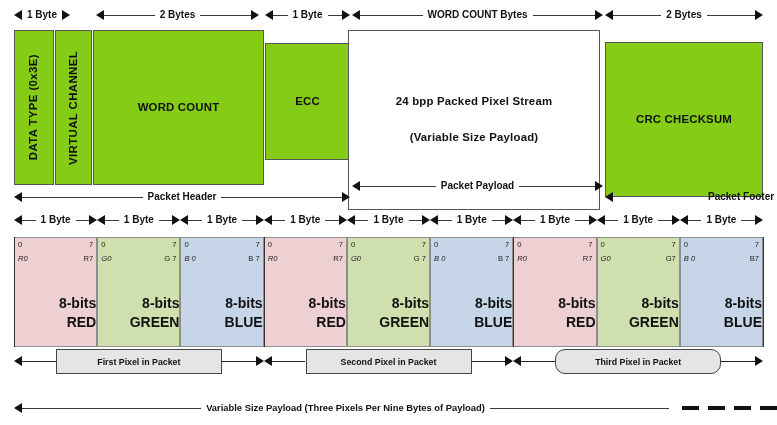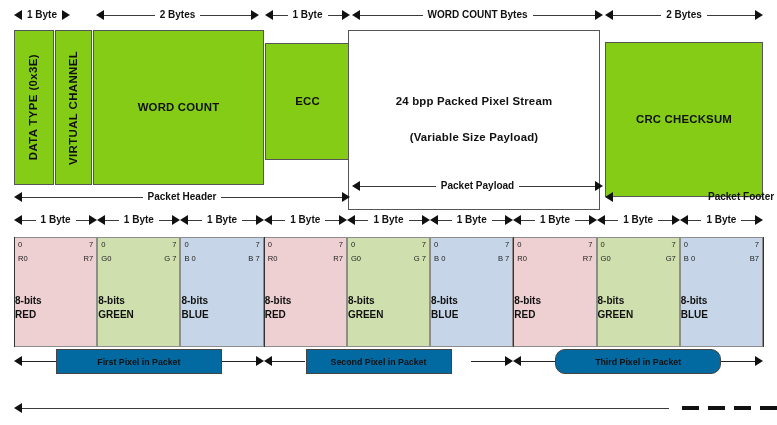--- a/index.html
+++ b/index.html
@@ -46,32 +46,32 @@
   .cellrow{position:absolute;left:14px;top:237px;width:749px;height:110px;}
   .cell{
     position:absolute;top:0;height:110px;
     box-sizing:border-box;
     border:1px solid #8d8d8d;
   }
   .cell .bt{position:absolute;top:2px;font-size:7.6px;font-weight:normal;color:#222;}
   .cell .bt.l{left:3px;}
   .cell .bt.r{right:3px;}
   .cell .bn{position:absolute;top:16px;font-size:7.6px;color:#222;}
-  .cell .bn.l{left:3px;}
+  .cell .bn.l{left:3px;font-style:italic;}
   .cell .bn.r{right:3px;}
   .cell .nm{
     position:absolute;left:0;right:0;top:56px;
-    text-align:left;font-size:10px;font-weight:bold;line-height:1.35;
+    text-align:right;font-size:14px;font-weight:bold;line-height:1.35;
   }
   .grpsep{position:absolute;top:237px;width:0;height:110px;border-left:1.6px solid #333;}
 
   
   .pxcap{
     position:absolute;height:25px;
-    background:#0369a1;border:1.2px solid #444;
+    background:#e5e5e5;border:1.2px solid #444;
     display:flex;align-items:center;justify-content:center;
     font-size:8.8px;font-weight:bold;box-sizing:border-box;z-index:6;
   }
   .pxrail{position:absolute;height:12px;display:flex;align-items:center;z-index:5;}
   .pxrail .line{flex:1 1 auto;height:0;border-top:1.3px solid #222;}
 
   
   .dashes{position:absolute;display:flex;align-items:center;gap:9px;}
   .dashes i{display:block;width:17px;height:3.2px;background:#111;}
 </style>
@@ -347,35 +347,36 @@
         <div class="tri tri-r"></div>
       </div>
       <div class="pxcap" style="left: 55.8333px; top: 349px; width: 166px;">First Pixel in Packet</div>
       <div class="pxrail" style="left: 263.667px; top: 355px; width: 249.667px;">
         <div class="tri tri-l"></div>
         <div class="line"></div>
         <div style="flex: 0 0 auto; width: 166px;"></div>
         <div class="line"></div>
         <div class="tri tri-r"></div>
       </div>
-      <div class="pxcap" style="left: 305.5px; top: 349px; width: 146px;">Second Pixel in Packet</div>
+      <div class="pxcap" style="left: 305.5px; top: 349px; width: 166px;">Second Pixel in Packet</div>
       <div class="pxrail" style="left: 513.333px; top: 355px; width: 249.667px;">
         <div class="tri tri-l"></div>
         <div class="line"></div>
         <div style="flex: 0 0 auto; width: 166px;"></div>
         <div class="line"></div>
         <div class="tri tri-r"></div>
       </div>
       <div class="pxcap" style="left: 555.167px; top: 349px; width: 166px; border-radius: 10px;">Third Pixel in Packet</div>
     </div>
 
   <div id="footRail">
       <div class="rail" style="left: 14px; top: 401px; width: 655px;">
         <div class="tri tri-l"></div>
         <div class="line"></div>
+        <div class="lbl" style="font-size: 9.4px;">Variable Size Payload (Three Pixels Per Nine Bytes of Payload)</div>
         <div class="line"></div>
       </div>
       <div class="dashes" style="left: 682px; top: 401px; height: 14px;">
         <i></i>
         <i></i>
         <i></i>
         <i></i>
       </div>
     </div>
 

